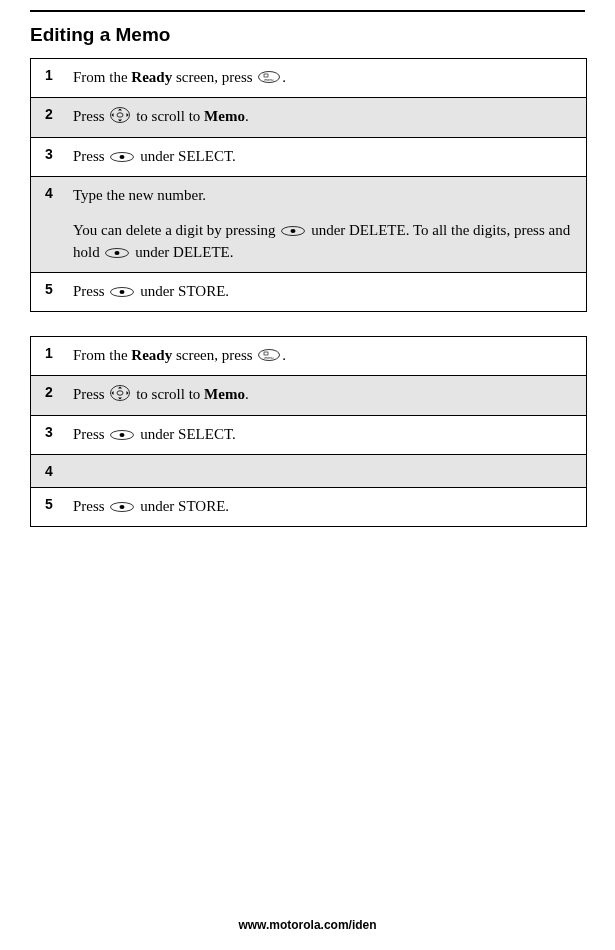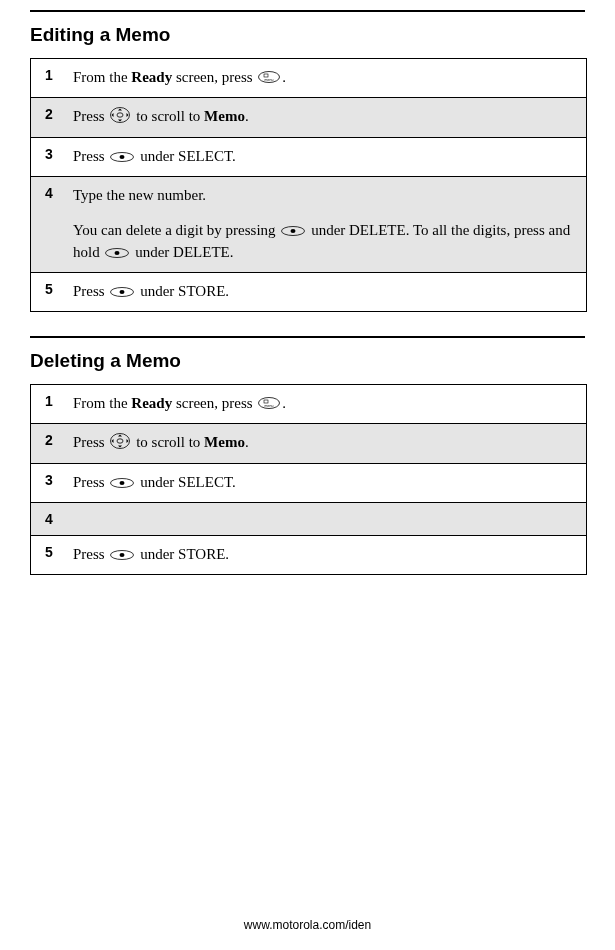--- a/index.html
+++ b/index.html
@@ -77,21 +77,21 @@
     .footer {
       position: absolute;
       bottom: 12px;
       left: 30px;
       right: 30px;
     }
     .footer-url {
       text-align: center;
       font-family: Arial, Helvetica, sans-serif;
       font-size: 12px;
-      font-weight: normal;
+      font-weight: bold;
       margin-bottom: 6px;
     }
     .footer-bottom {
       display: flex;
       justify-content: space-between;
       font-family: Arial, Helvetica, sans-serif;
       font-size: 14px;
       font-weight: bold;
     }
   </style>
@@ -149,21 +149,20 @@
         <div class="step-row">
           <div class="step-cell">
             <div class="step-num">5</div>
             <div class="step-text">Press <span class="key-icon"><svg width="24" height="10" viewBox="0 0 24 10">
                   <ellipse cx="12" cy="5" rx="11.5" ry="4.5" fill="none" stroke="#000" stroke-width="0.8"></ellipse>
                   <ellipse cx="12" cy="5" rx="2.5" ry="2" fill="#000"></ellipse>
                 </svg></span> under STORE.</div>
           </div>
         </div>
       </div>
-      <div class="section-title">Deleting a Memo</div>
       <div class="steps-table">
         <div class="step-row">
           <div class="step-cell">
             <div class="step-num">1</div>
             <div class="step-text">From the <span class="bold">Ready</span> screen, press <span class="key-icon"><svg width="22" height="12" viewBox="0 0 22 12">
                   <ellipse cx="11" cy="6" rx="10.5" ry="5.5" fill="none" stroke="#000" stroke-width="0.8"></ellipse>
                   <rect x="6" y="3" width="4" height="3" fill="none" stroke="#000" stroke-width="0.6"></rect>
                   <text x="11" y="9.5" font-size="3.5" font-family="Arial" text-anchor="middle">menu</text>
                 </svg></span>.</div>
           </div>

